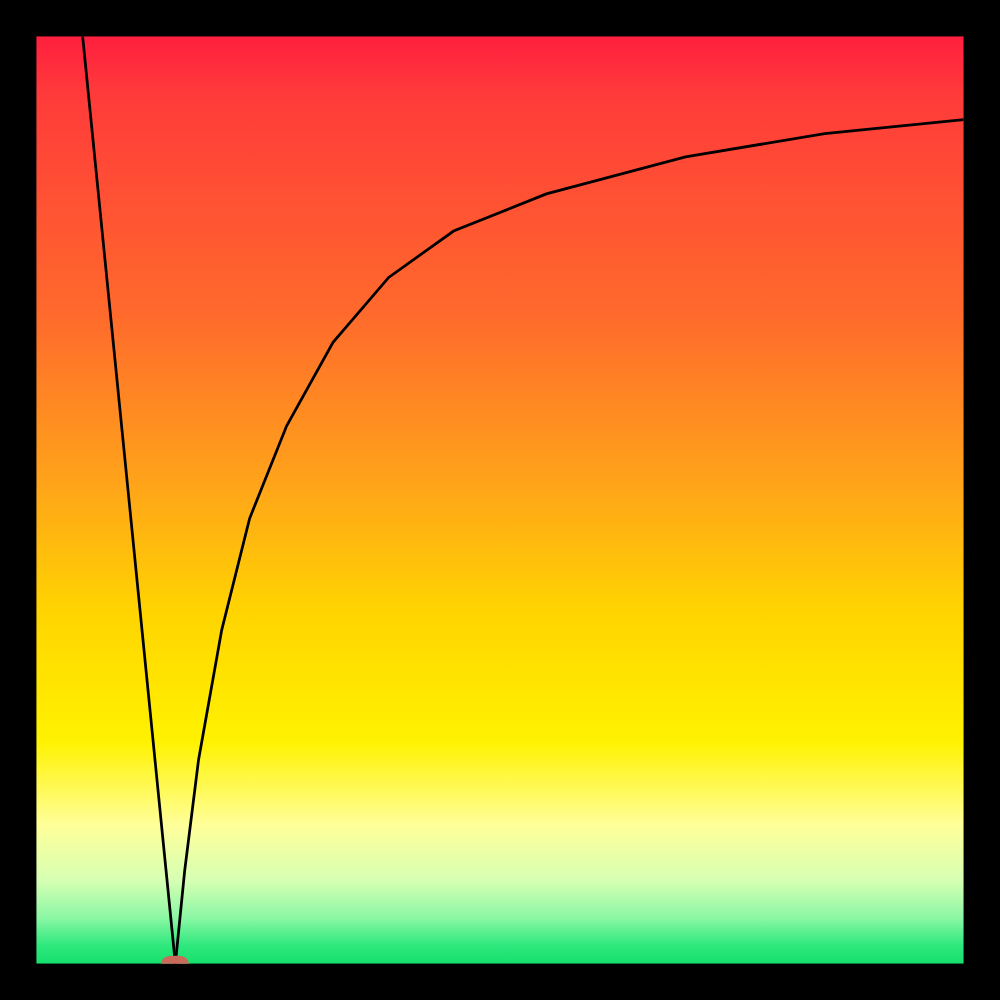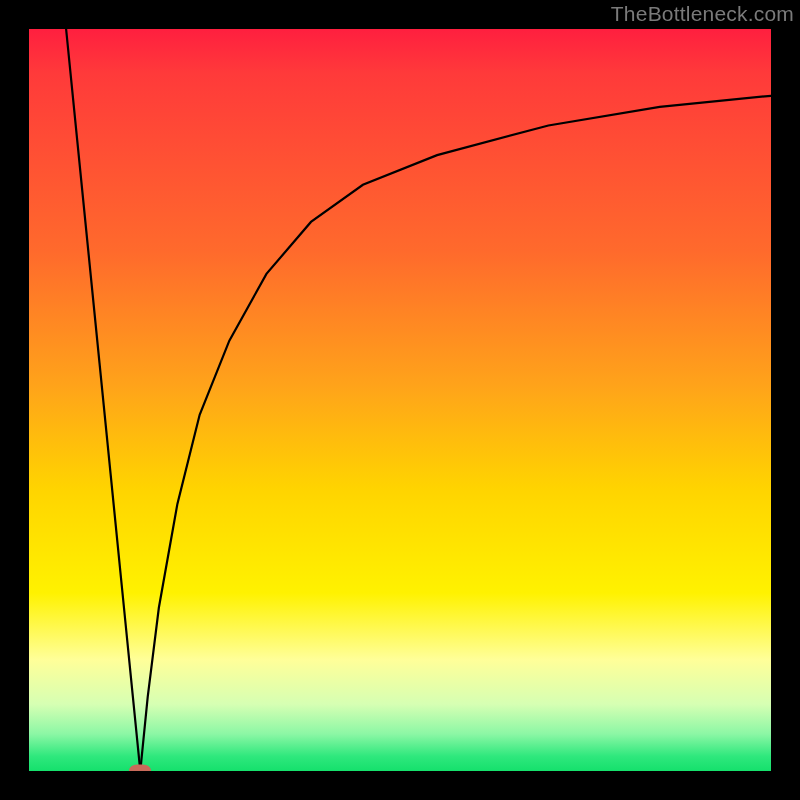--- a/index.html
+++ b/index.html
@@ -66,21 +66,20 @@
     height: 13px;
     background: #c96a5a;
     border-radius: 8px / 6px;
     transform: translate(-50%, -50%);
   }
 </style>
 </head>
 <body>
 
 <div class="outer">
-  <div class="watermark">TheBottleneck.com</div>
 
   <div class="plot-area">
     <div class="gradient-bg"></div>
 
     <svg class="curve" viewBox="0 0 742 742" preserveAspectRatio="none">
       <path id="left-branch-path" fill="none" stroke="#000" stroke-width="2.2" stroke-linecap="round" d="M37.10 0.00 L48.23 111.30 L59.36 222.60 L70.49 333.90 L81.62 445.20 L92.75 556.50 L103.88 667.80 L111.30 742.00"></path>
       <path id="right-branch-path" fill="none" stroke="#000" stroke-width="2.2" stroke-linecap="round" d="M111.30 742.00 L118.72 667.80 L129.85 578.76 L148.40 474.88 L170.66 385.84 L200.34 311.64 L237.44 244.86 L281.96 192.92 L333.90 155.82 L408.10 126.14 L519.40 96.46 L630.70 77.91 L742.00 66.78"></path>
     </svg>
 
     <div class="marker" id="min-marker" style="left: 111.3px; top: 742px; background: rgb(201, 106, 90);"></div>

